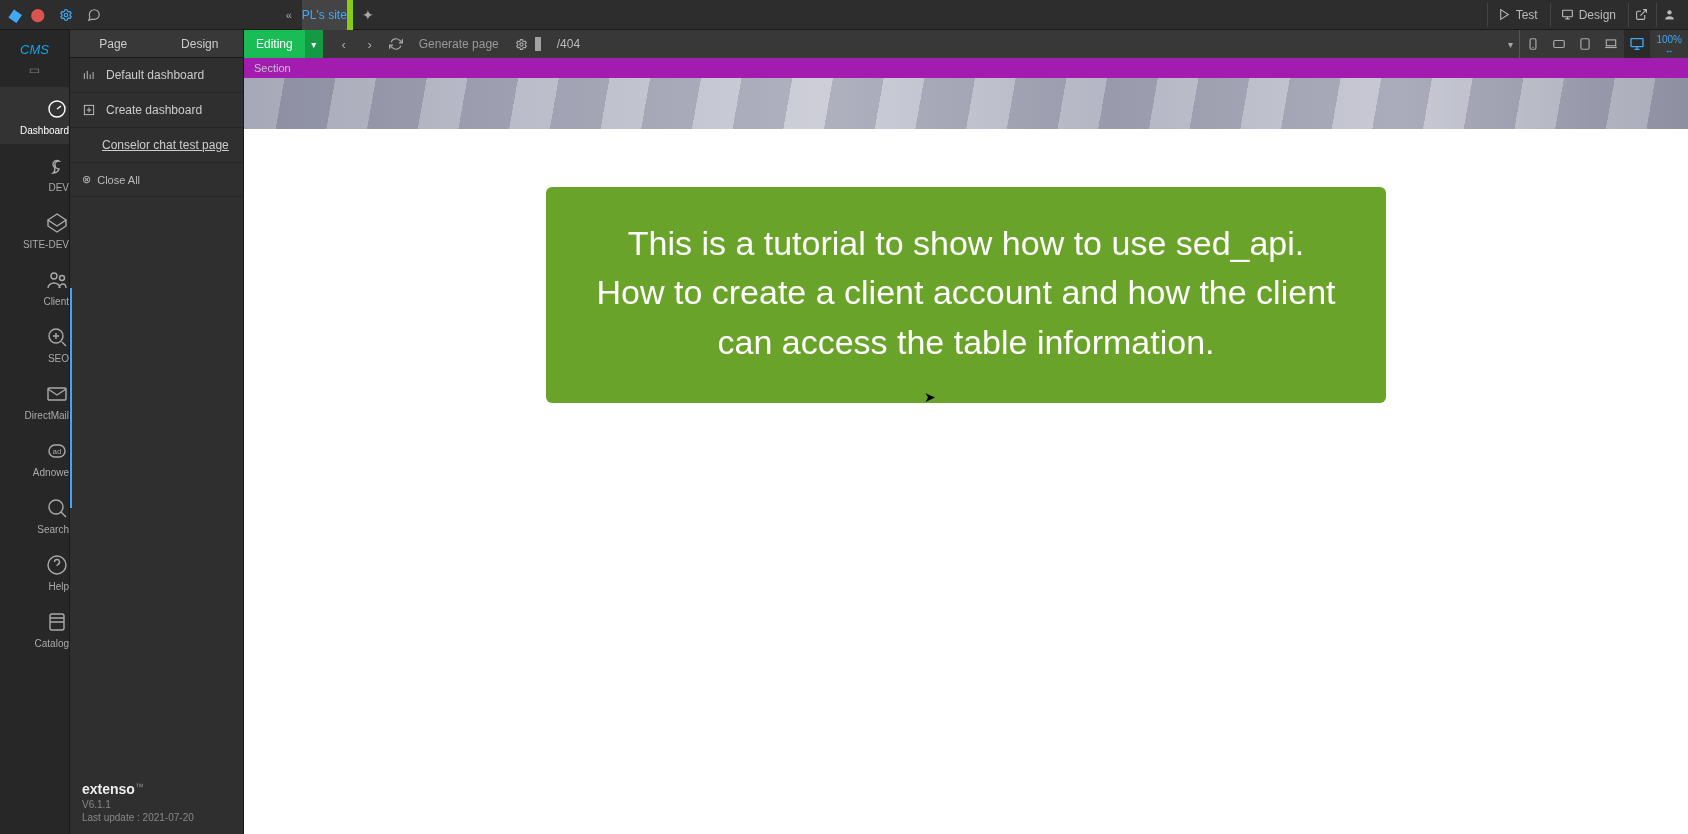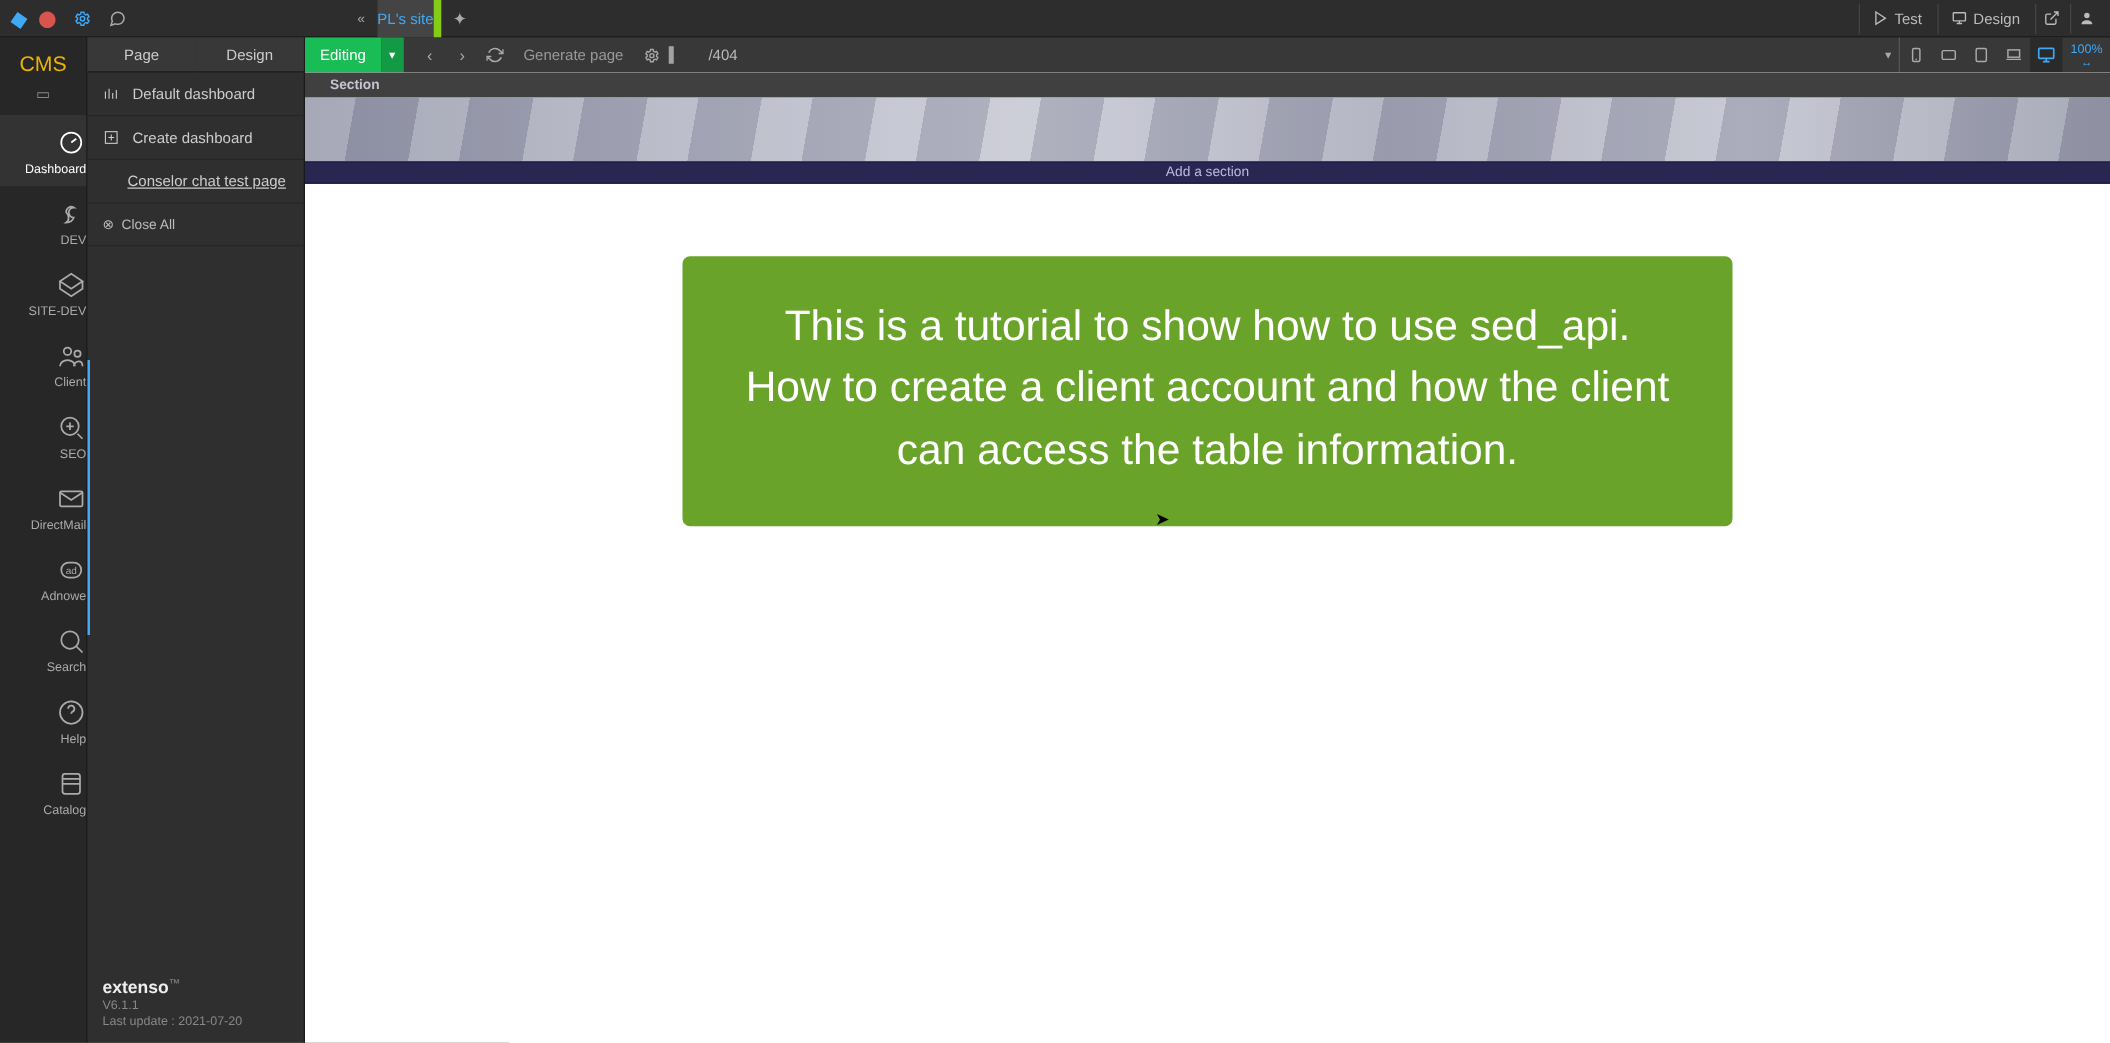--- a/index.html
+++ b/index.html
@@ -20,31 +20,31 @@
 .topbar .right .tbtn { height: 24px; padding: 0 10px; display: flex; align-items: center; gap: 5px; cursor:pointer; color:#bbb; border-left:1px solid #444;}
 .topbar .right svg { width: 13px; height: 13px; }
 
 
 .toolbar { height: 28px; background: #383838; display: flex; align-items: center; font-size: 12px; position: absolute; top: 30px; left: 244px; right: 0; }
 .editing-btn { background: #1abc56; color: #fff; padding: 0 12px; height: 28px; display: flex; align-items: center; gap: 6px; cursor:pointer; }
 .editing-dd { background: #149a45; width: 18px; height:28px; display:flex; align-items:center; justify-content:center; color:#fff; cursor:pointer; font-size:10px;}
 .toolbar .nav-arrows { display: flex; margin-left: 8px; }
 .toolbar .ticon { width: 26px; height: 28px; display:flex; align-items:center; justify-content:center; color:#aaa; cursor:pointer; font-size:13px;}
 .toolbar .gen-page { color: #999; padding: 0 10px; cursor:pointer; }
-.toolbar .url-box { border-left: 4px solid #a3a3a3; padding: 0 28px; color:#bbb; }
+.toolbar .url-box { border-left: 6px solid #a3a3a3; padding: 0 16px; color:#bbb; }
 .toolbar .spacer { flex: 1; }
 .toolbar .device-icons { display:flex; align-items:center; border-left:1px solid #555; }
 .toolbar .device { width:26px; height:28px; display:flex; align-items:center; justify-content:center; cursor:pointer; color:#aaa;}
 .toolbar .device.active { color:#3fa9f5; background:#2a2a2a; }
 .toolbar .zoom { color:#3fa9f5; font-size:10px; padding:0 6px; display:flex; flex-direction:column; align-items:center; cursor:pointer;}
 .toolbar .dd-url { width:18px; color:#aaa; cursor:pointer; display:flex; align-items:center; justify-content:center; font-size:10px;}
 
 
 .leftrail { position: absolute; top: 30px; left: 0; width: 70px; bottom: 0; background: #272727; border-right: 1px solid #1a1a1a; display: flex; flex-direction: column; align-items: center; padding-top: 6px; }
-.leftrail .cms { color: #eab308; font-size: 17px; padding: 6px 0; cursor:pointer;}
+.leftrail .cms { color: #0ea5e9; font-size: 13px; padding: 6px 0; cursor:pointer;font-style:italic;}
 .leftrail .collapse-icon { color:#888; font-size:12px; margin-bottom:10px;}
 .leftrail .rail-item { width: 100%; padding: 10px 0 8px; display: flex; flex-direction: column; align-items: flex-end; gap: 4px; color: #aaa; cursor:pointer; font-size: 10px;}
 .leftrail .rail-item svg { width: 24px; height: 24px; stroke: #aaa; fill: none; stroke-width: 1.4; }
 .leftrail .rail-item.active { background: #333; color:#fff;}
 .leftrail .rail-item.active svg { stroke:#fff; }
 
 
 .sidepanel { position: absolute; top: 30px; left: 70px; width: 174px; bottom: 0; background: #2f2f2f; border-right: 1px solid #1a1a1a; font-size: 12px; }
 .sidepanel .tabs { display: flex; height: 28px; }
 .sidepanel .tabs .ptab { flex:1; display:flex; align-items:center; justify-content:center; cursor:pointer; color:#ccc; border-bottom:1px solid #1a1a1a; background:#383838;}
@@ -52,21 +52,21 @@
 .sidepanel .menu-item svg { width:14px; height:14px; stroke:#ccc; fill:none; stroke-width:1.5;}
 .sidepanel .menu-item.indent { padding-left: 32px; text-decoration: underline; }
 .sidepanel .close-all { padding: 10px 12px; display:flex; align-items:center; gap:6px; cursor:pointer; color:#bbb; border-bottom:1px solid #262626; font-size:11px;}
 .sidepanel .active-mark { position:absolute; left:0; top:258px; width:2px; height:220px; background:#3fa9f5; pointer-events:none;}
 .sidepanel .footer { position:absolute; bottom:0; left:0; right:0; padding:8px 12px 10px; color:#888; font-size:10px; line-height:1.3;}
 .sidepanel .footer .brand { color:#eee; font-size:14px; font-weight:600; }
 .sidepanel .footer .tm { font-size:9px; vertical-align:super;}
 
 
 .canvas { position:absolute; top:58px; left:244px; right:0; bottom:0; background:#fff; overflow:hidden; }
-.breadcrumb-bar { height:20px; background:#404040; color:#c5c4d0; font-size:11px; padding:0 20px; display:flex; align-items:center;font-weight:bold;}
+.breadcrumb-bar { height:20px; background:#a21caf; color:#c5c4d0; font-size:11px; padding:0 10px; display:flex; align-items:center;}
 .hero-strip { height:51px; background: linear-gradient(90deg, #7a7d94 0%, #9a9db0 20%, #b5b7c6 40%, #8f92a6 60%, #adafbf 80%, #7d8095 100%); opacity:0.78; position:relative; overflow:hidden;}
 .hero-strip::after { content:""; position:absolute; inset:0; background: repeating-linear-gradient(100deg, rgba(255,255,255,0.15) 0 40px, rgba(60,60,90,0.22) 40px 90px);}
 .add-section { height:18px; background:#2a2652; color:#bdb9e0; font-size:11px; display:flex; align-items:center; justify-content:center; cursor:pointer; border-top:1px solid #1a1640; border-bottom:1px solid #1a1640;}
 .page-body { background:#fff; height: calc(100% - 89px); position:relative;}
 .page-title { color:#1f8dd6; font-size:78px; font-weight:700; text-align:center; padding-top:195px; font-family: Verdana, Geneva, sans-serif;}
 .green-box { width:840px; margin:58px auto 0; background:#6aa329; color:#fff; padding:32px 50px 36px; border-radius:6px; font-size:34px; text-align:center; line-height:1.45; font-family: Verdana, Geneva, sans-serif;}
 .cursor-ptr { position:absolute; top:202px; left:680px; font-size:14px; color:#000; pointer-events:none;}
 
 svg { display:block; }
 </style>
@@ -289,18 +289,17 @@
   </div>
   <div class="zoom">
       <span>100%</span>
       <span style="font-size:9px">↔</span>
     </div>
 </div>
 
 <div class="canvas">
   <div class="breadcrumb-bar">Section</div>
   <div class="hero-strip"></div>
-  <div class="add-section">Add a section</div>
   <div class="page-body">
     <span class="cursor-ptr">➤</span>
     <div class="green-box">This is a tutorial to show how to use sed_api. How to create a client account and how the client can access the table information.</div>
   </div>
 </div>
 
 </body></html>

